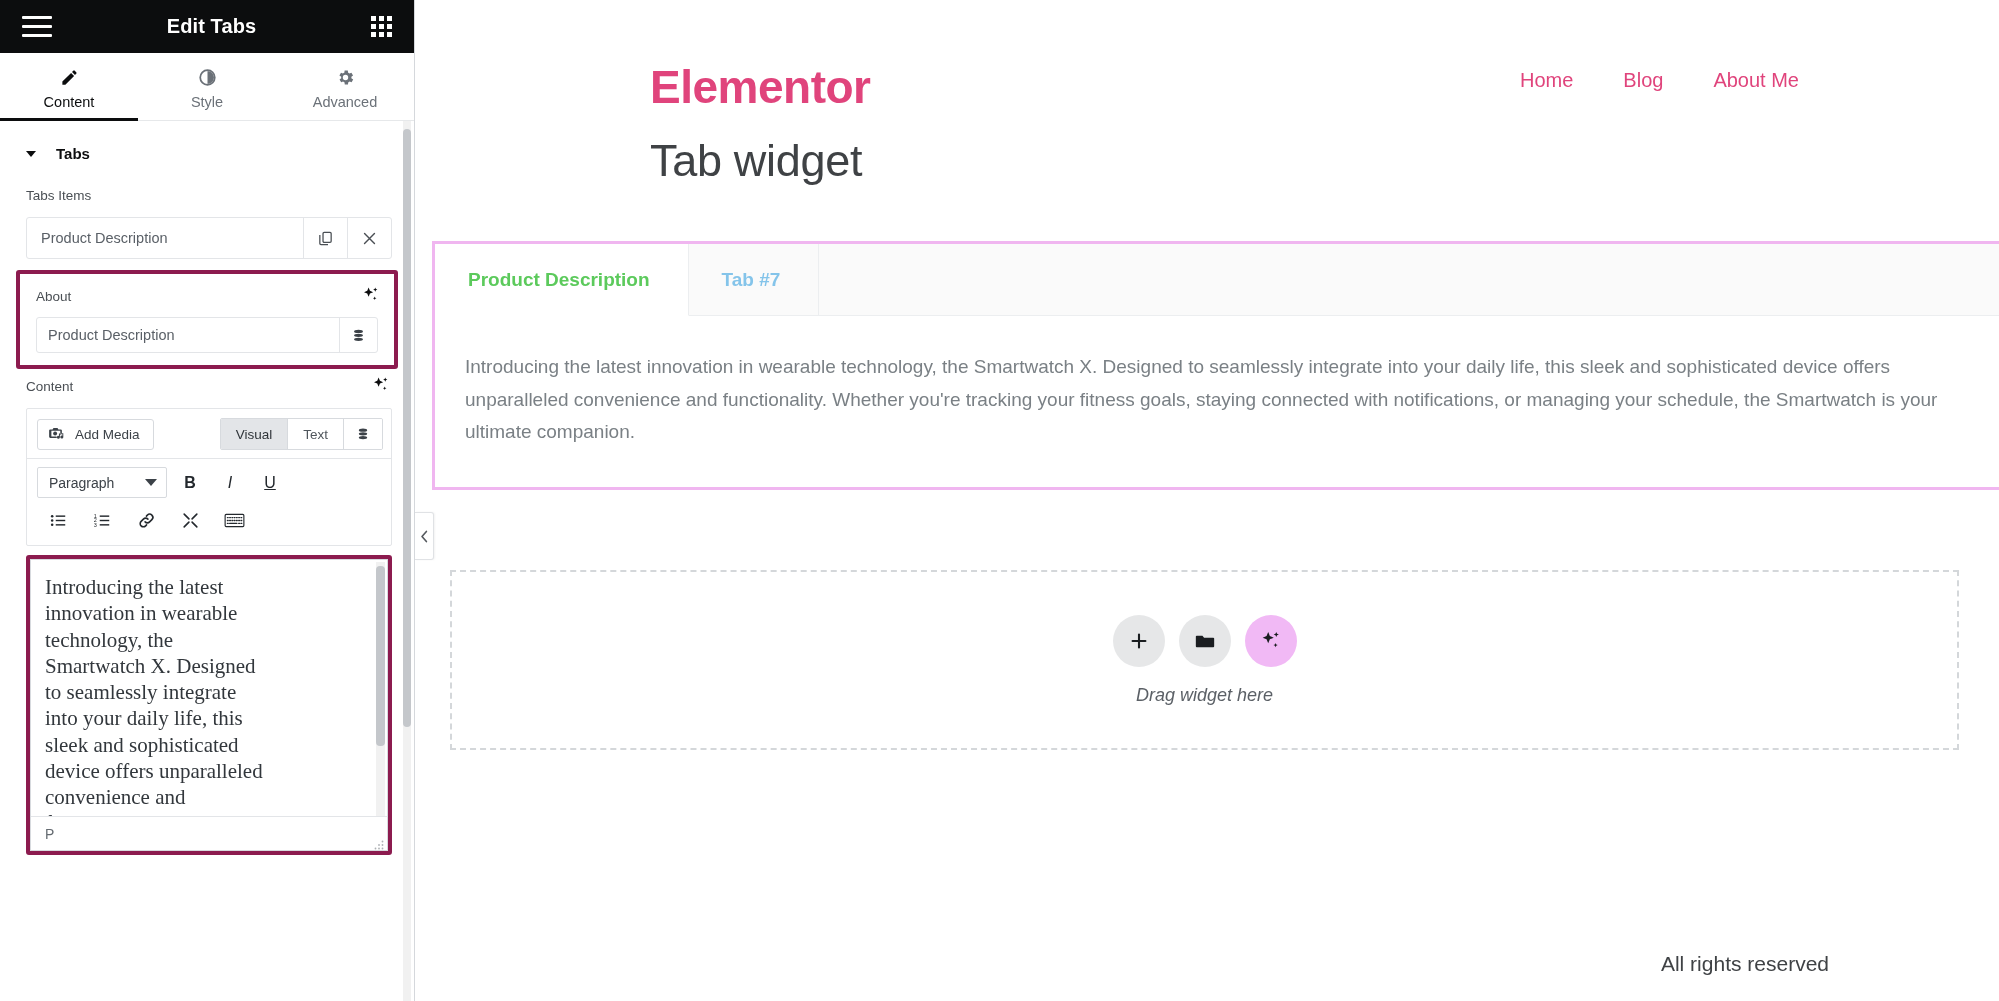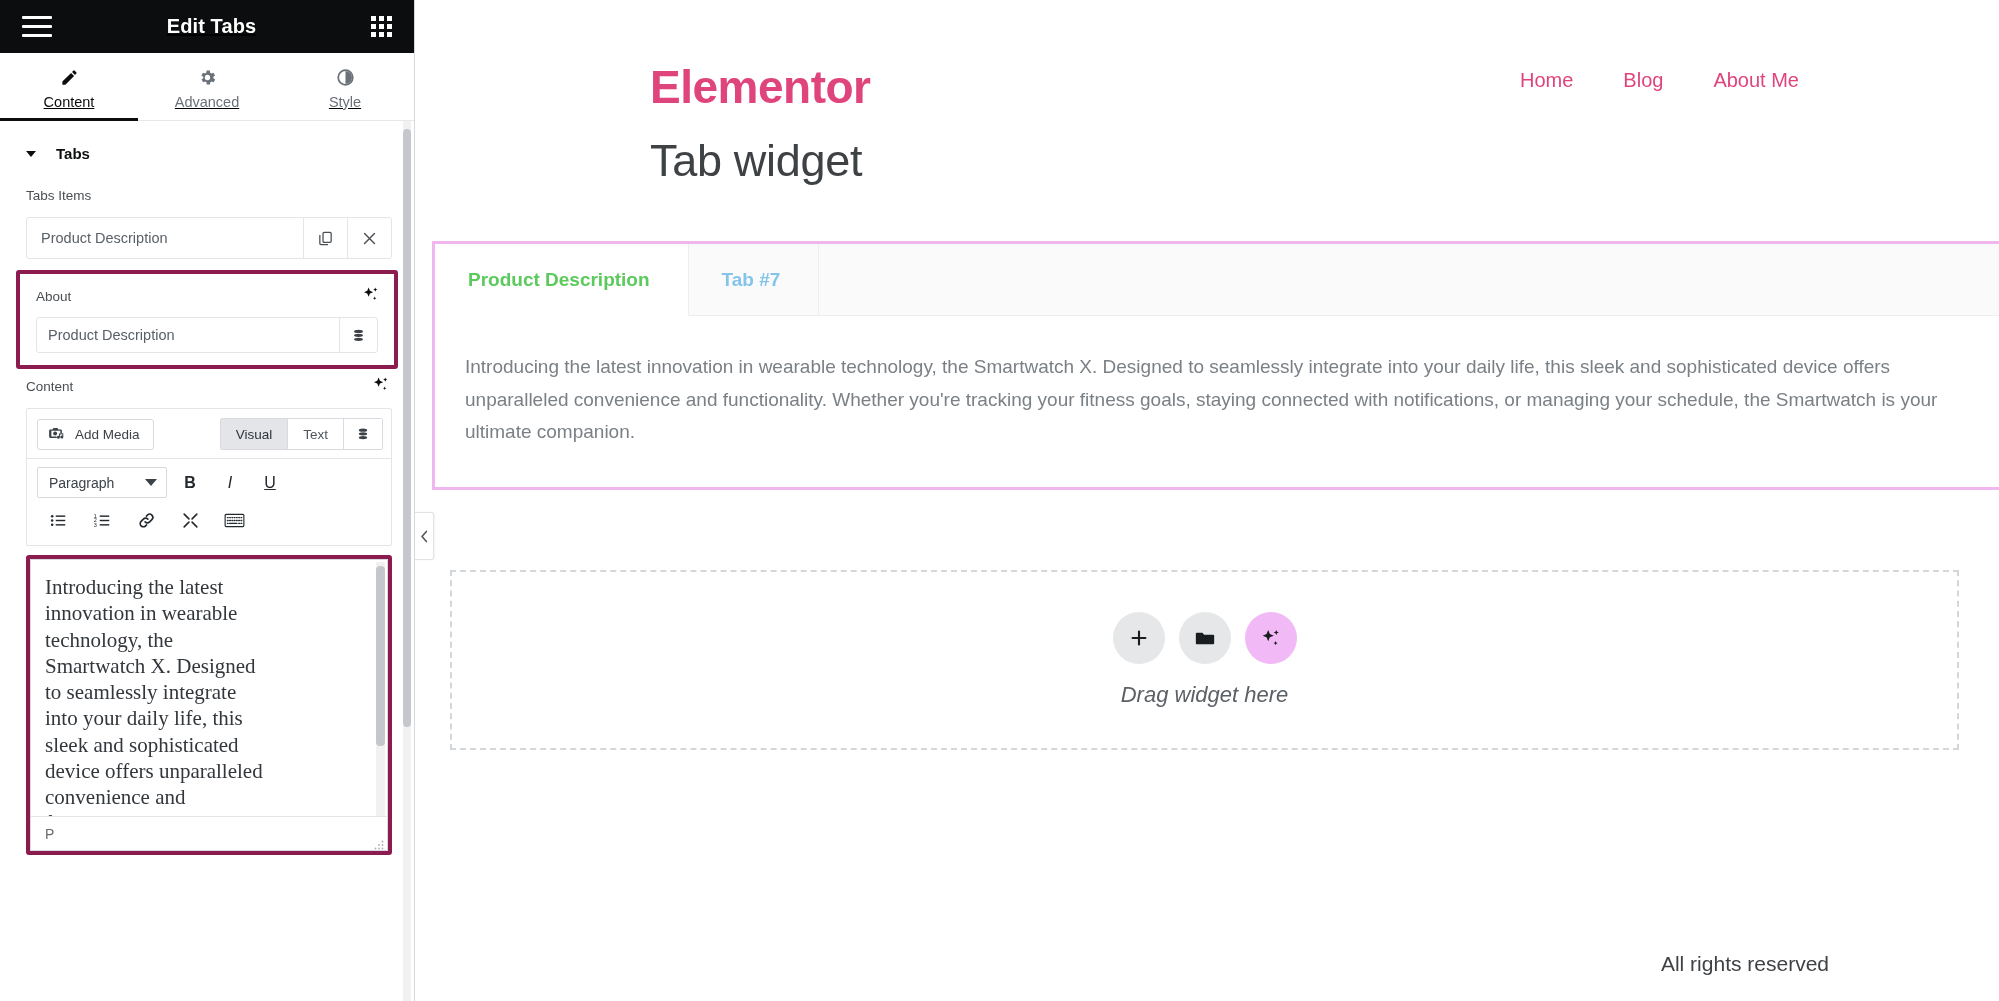--- a/index.html
+++ b/index.html
@@ -22,21 +22,20 @@
   
   #panel {
     position: relative;
     width: 415px;
     height: 1001px;
     background: #ffffff;
     border-right: 1px solid #d5d8dc;
     display: flex;
     flex-direction: column;
     flex: 0 0 415px;
-    text-decoration: underline;
   }
 
   
   .panel-header {
     height: 53px;
     background: #0c0d0e;
     display: flex;
     align-items: center;
     justify-content: space-between;
     padding: 0 22px;
@@ -462,21 +461,21 @@
   .dz-buttons { display: flex; gap: 14px; }
   .dz-btn {
     width: 52px; height: 52px;
     border-radius: 50%;
     background: #e6e7e8;
     display: flex; align-items: center; justify-content: center;
     cursor: pointer;
   }
   .dz-btn.ai { background: #f1b9f5; }
   .dz-label {
-    font-size: 22px;
+    font-size: 18px;
     font-style: italic;
     color: #5b6066;
   }
   .site-footer {
     position: absolute;
     right: 170px;
     bottom: 25px;
     font-size: 21px;
     color: #3f4245;
   }
@@ -512,34 +511,34 @@
       <div class="panel-tab active">
         <span>
           <svg width="19" height="19" viewBox="0 0 24 24" fill="#0c0d0e">
             <path d="M3 17.2V21h3.8L17.8 10 14 6.2 3 17.2zM20.7 7.0c.4-.4.4-1 0-1.4l-2.3-2.3c-.4-.4-1-.4-1.4 0l-1.8 1.8L18.9 8.8l1.8-1.8z"></path>
           </svg>
         </span>
         <span class="ptab-label">Content</span>
       </div>
       <div class="panel-tab">
         <span>
-          <svg width="19" height="19" viewBox="0 0 24 24" fill="#6b7178">
-            <path d="M19.4 13a7.8 7.8 0 0 0 0-2l2.1-1.6-2-3.5-2.5 1a7.7 7.7 0 0 0-1.7-1l-.4-2.6h-4l-.4 2.6c-.6.25-1.2.6-1.7 1l-2.5-1-2 3.5L6.6 11a7.8 7.8 0 0 0 0 2l-2.1 1.6 2 3.5 2.5-1c.5.4 1.1.75 1.7 1l.4 2.6h4l.4-2.6c.6-.25 1.2-.6 1.7-1l2.5 1 2-3.5-2.3-1.6zM12 15.4A3.4 3.4 0 1 1 12 8.6a3.4 3.4 0 0 1 0 6.8z"></path>
-          </svg>
-        </span>
-        <span class="ptab-label">Advanced</span>
-      </div>
-      <div class="panel-tab">
-        <span>
           <svg width="19" height="19" viewBox="0 0 24 24">
             <circle cx="12" cy="12" r="9.2" fill="none" stroke="#6b7178" stroke-width="2.2"></circle>
             <path d="M12 3.8a8.2 8.2 0 0 1 0 16.4z" fill="#6b7178"></path>
           </svg>
         </span>
         <span class="ptab-label">Style</span>
+      </div>
+      <div class="panel-tab">
+        <span>
+          <svg width="19" height="19" viewBox="0 0 24 24" fill="#6b7178">
+            <path d="M19.4 13a7.8 7.8 0 0 0 0-2l2.1-1.6-2-3.5-2.5 1a7.7 7.7 0 0 0-1.7-1l-.4-2.6h-4l-.4 2.6c-.6.25-1.2.6-1.7 1l-2.5-1-2 3.5L6.6 11a7.8 7.8 0 0 0 0 2l-2.1 1.6 2 3.5 2.5-1c.5.4 1.1.75 1.7 1l.4 2.6h4l.4-2.6c.6-.25 1.2-.6 1.7-1l2.5 1 2-3.5-2.3-1.6zM12 15.4A3.4 3.4 0 1 1 12 8.6a3.4 3.4 0 0 1 0 6.8z"></path>
+          </svg>
+        </span>
+        <span class="ptab-label">Advanced</span>
       </div>
     </div>
 
     <div class="panel-body">
       <div class="panel-scroll">
 
         <div class="section-title">
           <span class="caret-down"></span>
           <span>Tabs</span>
         </div>

